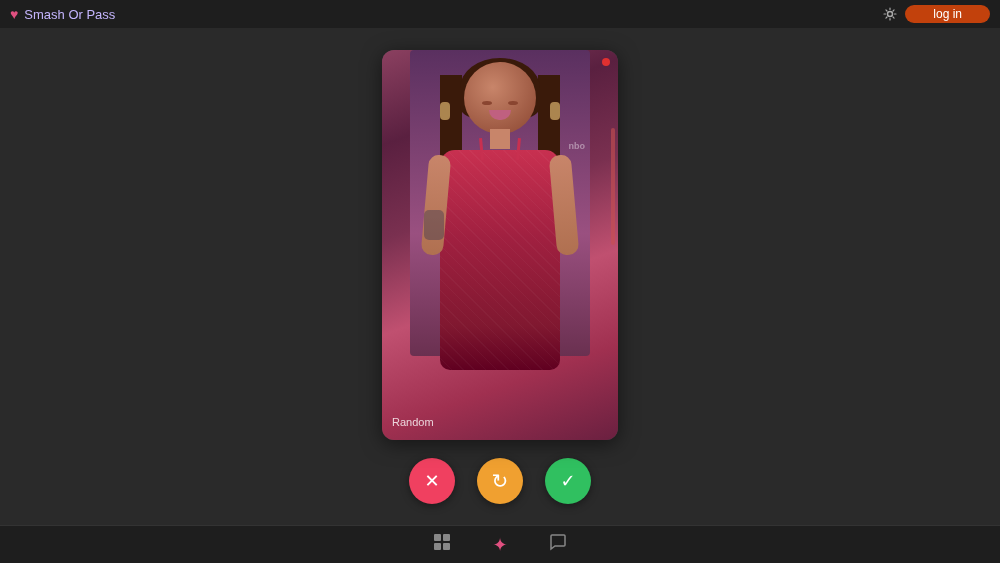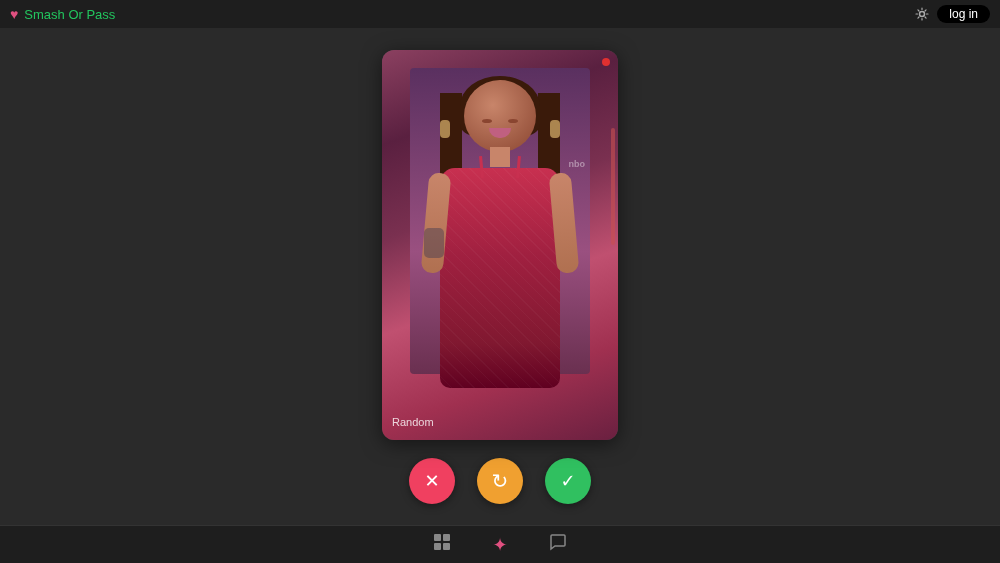--- a/index.html
+++ b/index.html
@@ -27,43 +27,43 @@
     #logo-area {
       display: flex;
       align-items: center;
       gap: 6px;
     }
     #logo-icon {
       color: #e05080;
       font-size: 14px;
     }
     #logo-text {
-      color: #22c55e;
+      color: #c4b5fd;
       font-size: 13px;
     }
     #header-right {
       display: flex;
       align-items: center;
       gap: 8px;
     }
     #settings-icon-btn {
       color: #aaaaaa;
       font-size: 14px;
       cursor: pointer;
       background: none;
       border: none;
       display: flex;
       align-items: center;
     }
     #login-btn {
-      background-color: #000000;
+      background-color: #c2410c;
       color: white;
       border: none;
       border-radius: 12px;
-      padding: 2px 12px;
+      padding: 2px 28px;
       font-size: 12px;
       cursor: pointer;
     }
 
     
     #main {
       position: absolute;
       top: 28px;
       left: 0; right: 0;
       bottom: 38px;
@@ -97,21 +97,21 @@
       display: flex;
       align-items: center;
       justify-content: center;
     }
 
     
     #person-figure {
       width: 180px;
       height: 306px;
       position: absolute;
-      top: 18px;
+      top: 0;
       left: 50%;
       transform: translateX(-50%);
       text-decoration: underline;
     }
 
     
     .head-circle {
       width: 72px;
       height: 72px;
       background: radial-gradient(circle at 40% 35%, #c8856a, #8a4530);

